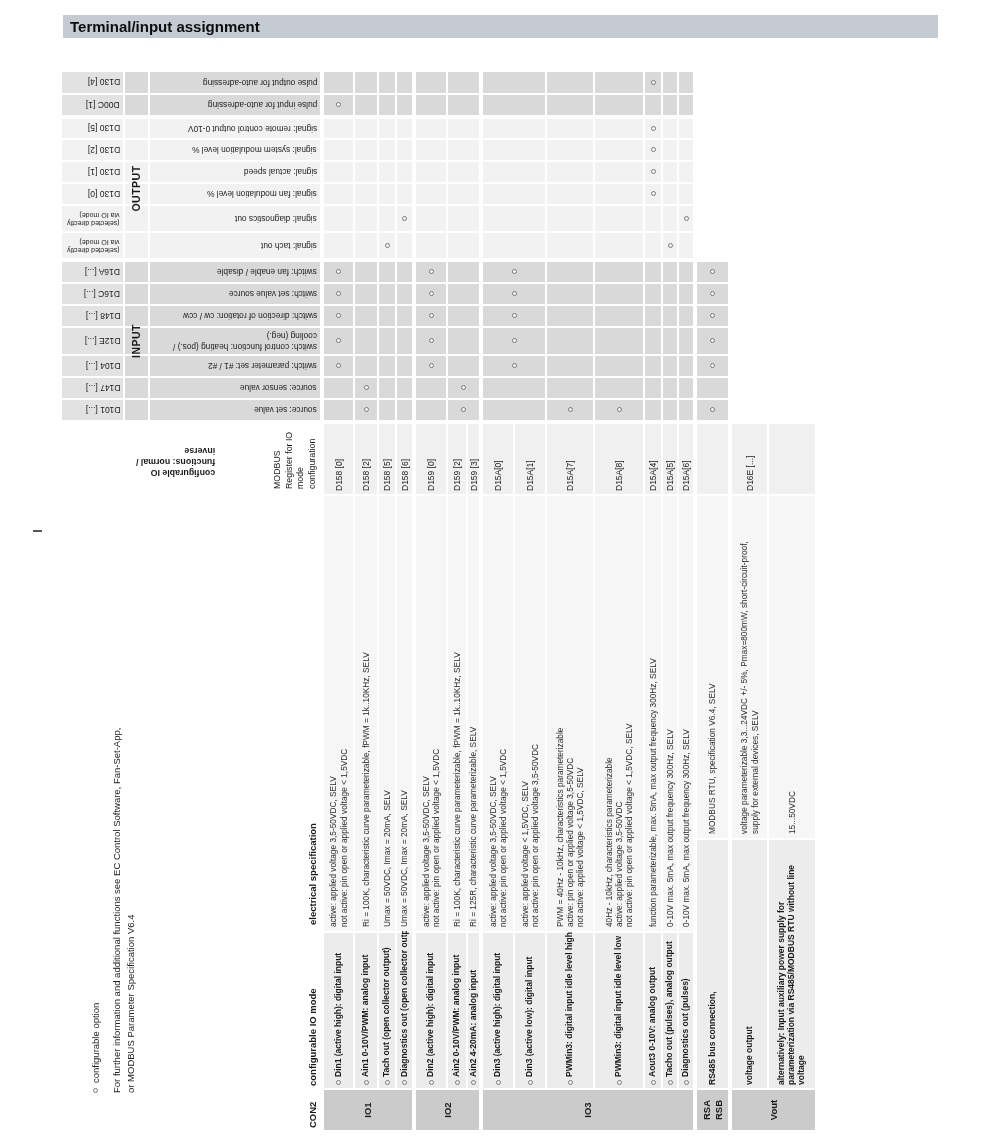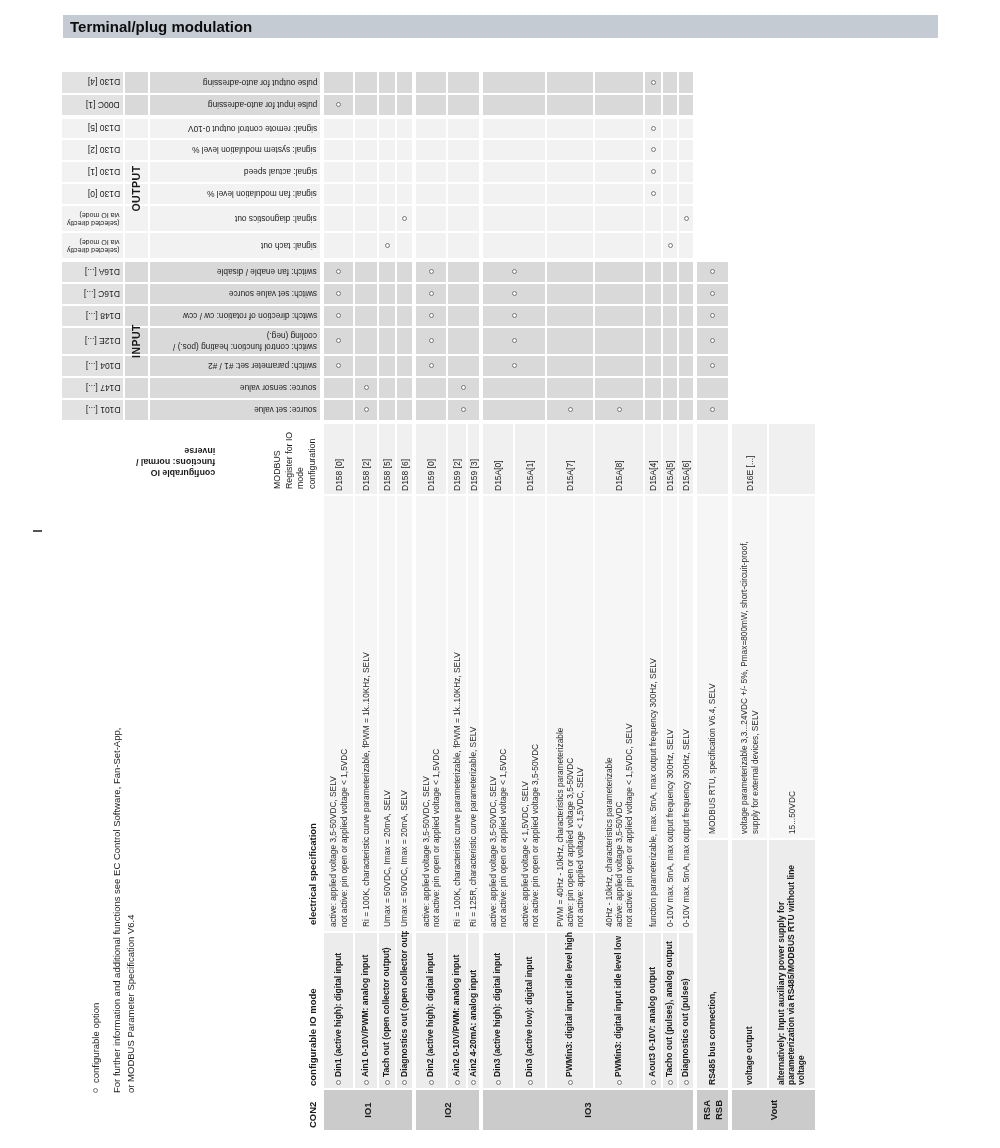--- a/index.html
+++ b/index.html
@@ -37,21 +37,21 @@
   .hlabel{position:absolute;font-weight:bold;font-size:9.5px;left:2px;bottom:2px;white-space:nowrap;}
   .modbus-label{position:absolute;left:5px;bottom:2px;font-size:8.8px;line-height:1.3;white-space:nowrap;}
   .fngroup{position:absolute;top:74px;left:16px;font-weight:bold;font-size:8.8px;line-height:11px;}
   .notes{position:absolute;left:37px;top:28px;font-size:9.5px;color:#222;}
   .notes .legend{display:flex;align-items:center;gap:5px;margin-bottom:9px;}
   .notes .info{line-height:14px;white-space:nowrap;}
 </style>
 </head>
 <body>
 
-<div class="titlebar">Terminal/plug modulation</div>
+<div class="titlebar">Terminal/input assignment</div>
 <div class="dash"></div>
 
 <div class="rot">
   <div class="hrow" style="height:258px;">
     <div class="hcell" style="width:40px;">
       <span class="hlabel">CON2</span>
     </div>
     <div class="hcell" style="width:155px;">
       <span class="hlabel">configurable IO mode</span>
     </div>

